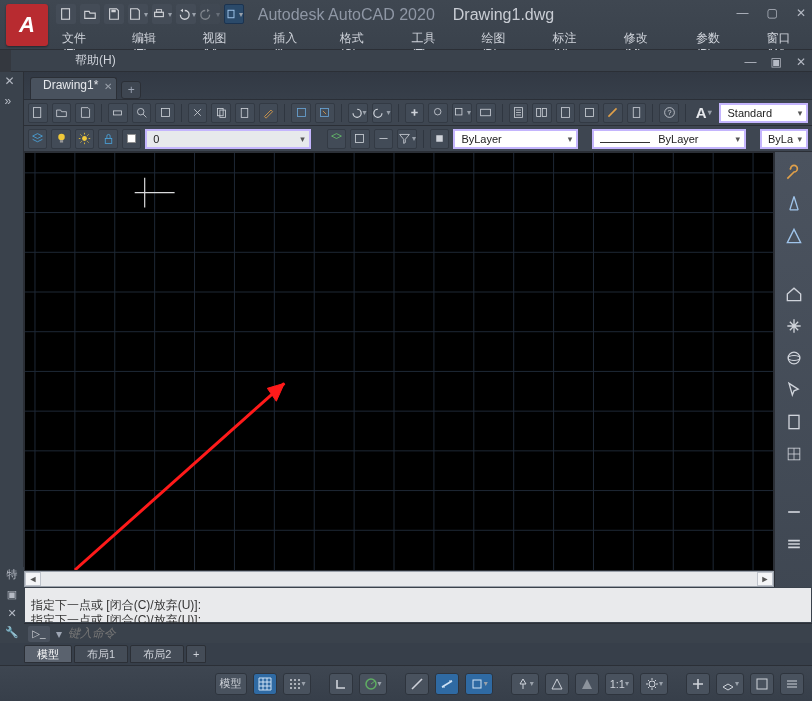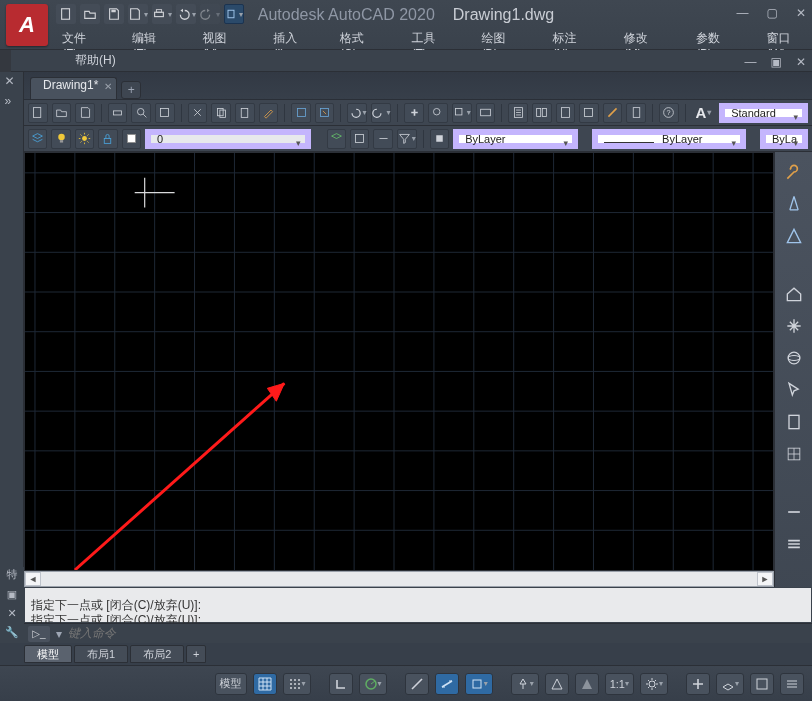--- a/index.html
+++ b/index.html
@@ -25,21 +25,21 @@
   .ftab{ height:22px; padding:0 18px 0 12px; background:#49525e; border:1px solid #2b2f36; border-bottom:none; display:flex; align-items:flex-start; gap:6px; color:#e6e8ec; border-radius:3px 3px 0 0; margin-right:4px; position:relative;}
   .ftab .xclose{position:absolute; right:4px; top:3px; font-size:10px; color:#9aa1ab;}
   .newtab{width:20px; height:18px; background:#3e4651; border:1px solid #2b2f36; border-radius:3px; text-align:center; line-height:16px; color:#9ea6b4; font-size:12px;}
   .toolbar{ position:absolute; left:24px; right:0; height:26px; background:#3e4651; display:flex; align-items:center; padding:0 4px; gap:4px; border-bottom:1px solid #2b2f36;}
   .toolbar.row1{top:100px;}
   .toolbar.row2{top:126px;}
   .tb-ico{width:20px;height:20px;display:flex;align-items:center;justify-content:center;background:#424b57;border:1px solid #333a44;border-radius:2px;}
   .tb-ico svg{width:13px;height:13px;}
   .tb-sep{width:1px;height:18px;background:#2f3640;margin:0 2px;}
   .tb-dd::after{content:"▾";font-size:8px;color:#9aa1ab;margin-left:1px;}
-  .textdd{height:20px;background:#fff;color:#222;border:6px solid #c4b5fd;display:flex;align-items:center;padding:0 16px 0 6px;font-size:11px;position:relative;}
+  .textdd{height:20px;background:#fff;color:#222;border:2px solid #c4b5fd;display:flex;align-items:center;padding:0 16px 0 6px;font-size:11px;position:relative;}
   .textdd::after{content:"▾";position:absolute;right:4px;top:3px;color:#555;font-size:9px;}
   .textdd.dk{background:#e7e9ec;}
   .bigA{width:24px;height:20px;display:flex;align-items:center;justify-content:center;color:#e6e8ec;font-weight:bold;font-size:15px;}
   .canvas{position:absolute; left:24px; right:38px; top:152px; bottom:130px; background:#000; border:1px solid #2b2f36; overflow:hidden;}
   .grid line{stroke:#1e2835;stroke-width:1;}
   .rects line{stroke:#d9dadc;stroke-width:1.2;}
   .arrow{stroke:#ff1a1a;fill:#ff1a1a;}
   .rightpal{position:absolute; right:0; top:152px; bottom:62px; width:38px; background:linear-gradient(#4b535f,#3e4651); display:flex;flex-direction:column;align-items:center;gap:8px;padding-top:8px;border-left:1px solid #2b2f36;}
   .rightpal .r{width:24px;height:24px;display:flex;align-items:center;justify-content:center;}
   .rightpal .gap{flex:0 0 18px;}

